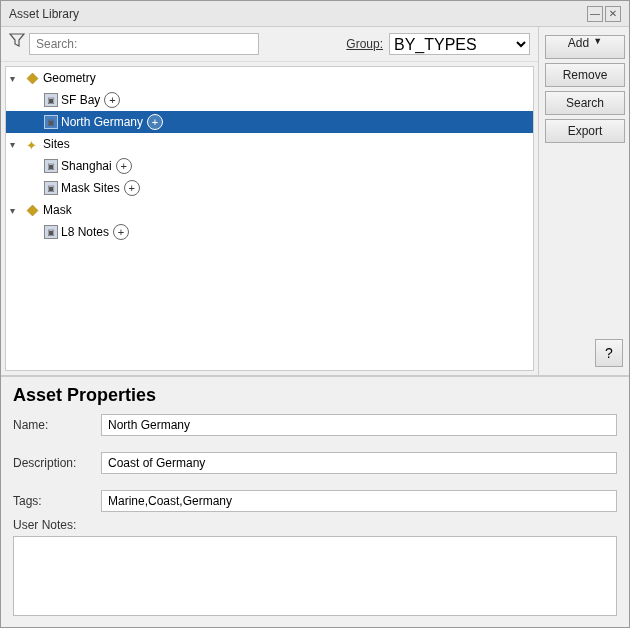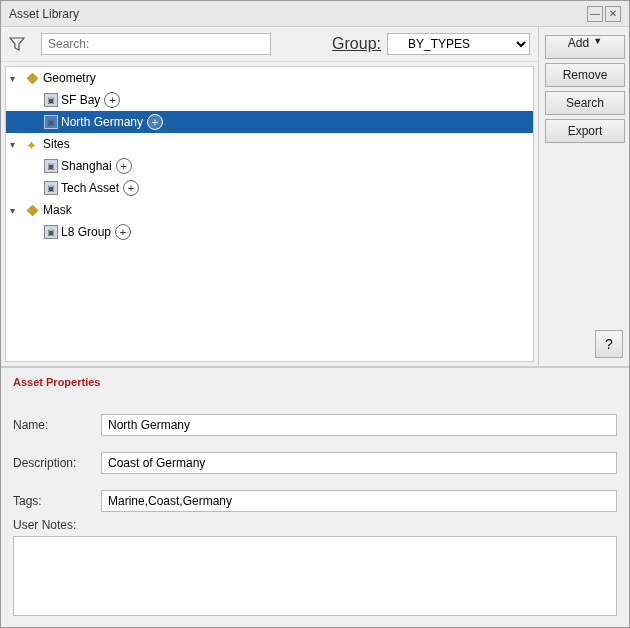--- a/index.html
+++ b/index.html
@@ -63,43 +63,42 @@
     .search-bar {
       display: flex;
       align-items: center;
       padding: 6px 8px;
       gap: 6px;
       background: #f0f0f0;
       border-bottom: 1px solid #ddd;
     }
     .search-icon-area {
       display: flex;
-      align-items: center;
-      gap: 16px;
+      gap: 4px;
     }
     .search-input {
       width: 230px;
       height: 22px;
       border: 1px solid #bbb;
       background: white;
       padding: 2px 6px;
       font-size: 12px;
     }
     .group-label {
       margin-left: auto;
-      font-size: 16px;
+      font-size: 12px;
       color: #333;
       text-decoration: underline;
     }
     .group-select {
       height: 22px;
       border: 1px solid #bbb;
       background: white;
-      font-size: 12px;
-      padding: 0 16px;
+      font-size: 16px;
+      padding: 0 0;
       min-width: 90px;
       cursor: pointer;
     }
     .tree-area {
       flex: 1;
       background: white;
       border: 1px solid #ccc;
       margin: 4px 4px 4px 4px;
       overflow-y: auto;
       overflow-x: auto;
@@ -205,24 +204,24 @@
       justify-content: center;
       margin-top: auto;
       align-self: flex-end;
     }
     .bottom-section {
       border-top: 2px solid #ccc;
       padding: 8px 12px;
       background: #f0f0f0;
     }
     .bottom-section-title {
-      font-size: 11px;
+      font-size: 18px;
       font-weight: bold;
-      margin-bottom: 26px;
-      color: #b91c1c;
+      margin-bottom: 8px;
+      color: #000000;
     }
     .properties-grid {
       display: grid;
       grid-template-columns: 80px 1fr;
       gap: 16px 8px;
       align-items: center;
       margin-bottom: 6px;
     }
     .prop-label {
       font-size: 12px;
@@ -333,38 +332,38 @@
         <div class="tree-node indent-2">
           <span class="chevron"> </span>
           <span class="item-icon">▣</span>
           <span class="node-label">Shanghai</span>
           <button class="add-btn-small">+</button>
         </div>
 
         <div class="tree-node indent-2">
           <span class="chevron"> </span>
           <span class="item-icon">▣</span>
-          <span class="node-label">Tech Asset</span>
+          <span class="node-label">Mask Sites</span>
           <button class="add-btn-small">+</button>
         </div>
 
         <div class="tree-node indent-1">
           <span class="chevron">▾</span>
           <span class="node-icon">
             <svg width="15" height="15" viewBox="0 0 15 15">
                 <polygon points="7.5,2 13,7.5 7.5,13 2,7.5" fill="#c8a020" stroke="#a07010" stroke-width="0.5"></polygon>
               </svg>
           </span>
           <span class="node-label">Mask</span>
         </div>
 
         <div class="tree-node indent-2">
           <span class="chevron"> </span>
           <span class="item-icon">▣</span>
-          <span class="node-label">L8 Group</span>
+          <span class="node-label">L8 Notes</span>
           <button class="add-btn-small">+</button>
         </div>
 
       </div>
     </div>
 
     <div class="right-panel">
       <button class="action-btn add-dropdown-btn">
         <span>Add</span>
         <span style="font-size:9px;">▼</span>

